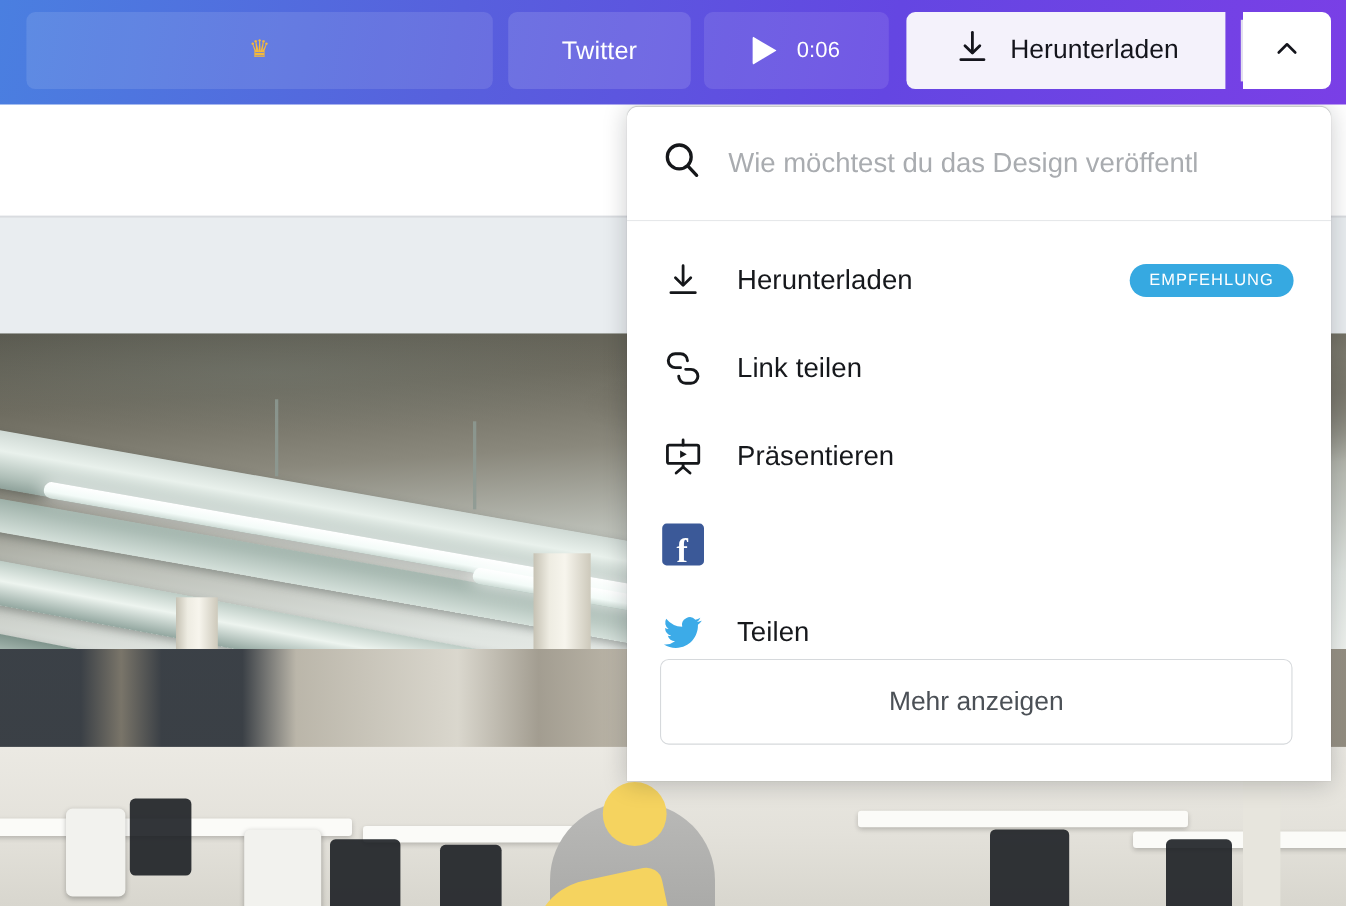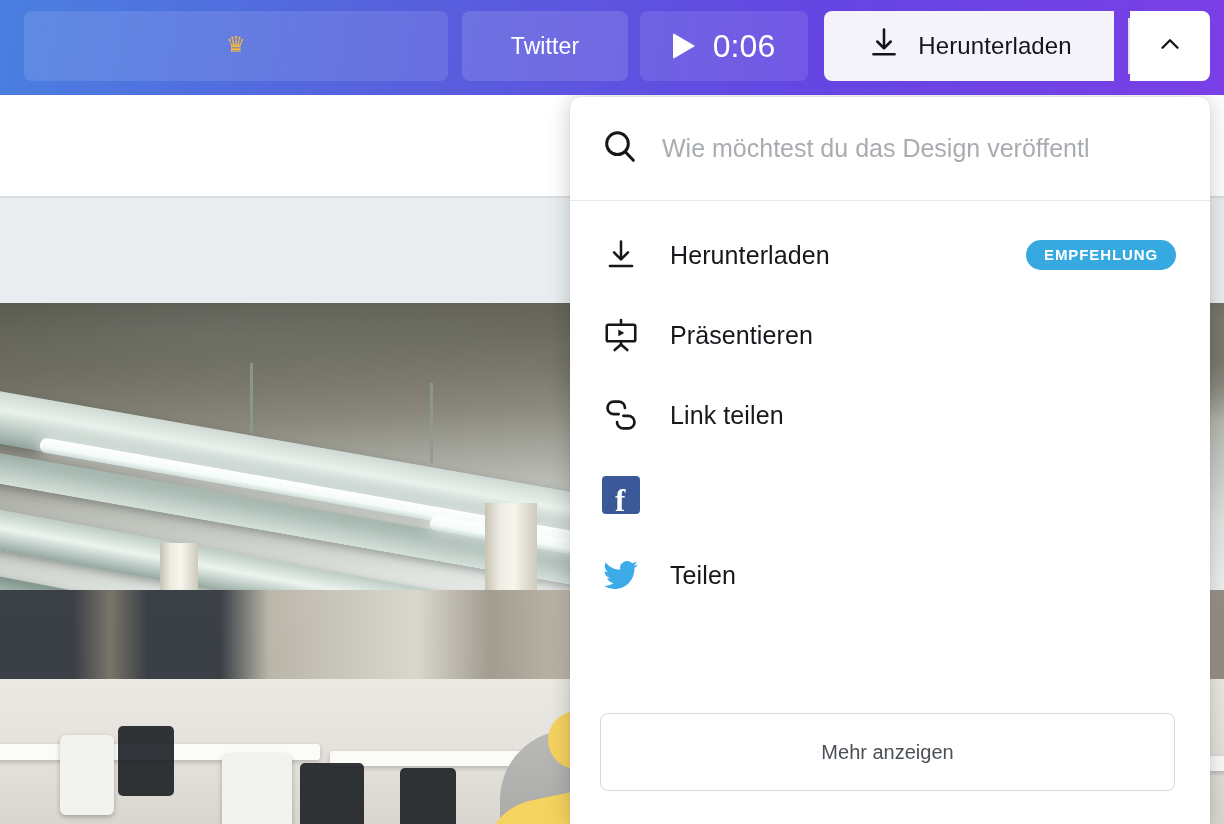--- a/index.html
+++ b/index.html
@@ -77,21 +77,21 @@
     background: rgba(255,255,255,.10);
     gap: 18px;
   }
   .play-tri {
     width: 0; height: 0;
     border-left: 22px solid #ffffff;
     border-top: 13px solid transparent;
     border-bottom: 13px solid transparent;
     border-radius: 2px;
   }
-  .play-time { font-size: 32px; color: #fff; }
+  .play-time { font-size: 20px; color: #fff; }
 
   .tb-download {
     position: absolute;
     left: 824px; top: 11px;
     width: 290px; height: 70px;
     background: #f4f2fb;
     border-radius: 8px 0 0 8px;
     color: #12131a;
     gap: 16px;
   }
@@ -274,21 +274,21 @@
     background: #f5d35f;
     border-radius: 64px 16px 70px 70px;
     transform: rotate(-12deg);
     z-index: 6;
   }
 
   
   .dropdown {
     position: absolute;
     left: 570px; top: 97px;
-    width: 640px; height: 727px;
+    width: 640px; height: 613px;
     background: #ffffff;
     border-radius: 10px 10px 0 0;
     box-shadow: 0 2px 22px rgba(14,19,24,.22), 0 0 1px rgba(14,19,24,.25);
     z-index: 30;
     overflow: hidden;
   }
 
   .dd-search {
     position: relative;
     height: 104px;
@@ -331,41 +331,41 @@
     font-size: 25px;
     color: #16181c;
     letter-spacing: .1px;
   }
   .dd-badge {
     position: absolute;
     right: 34px;
     background: #36a9e1;
     color: #ffffff;
     font-size: 15px;
-    font-weight: bold;
+    font-weight: normal;
     letter-spacing: .9px;
     padding: 7px 18px 8px;
     border-radius: 20px;
     line-height: 1;
   }
 
   .dd-more {
     position: absolute;
     left: 30px; bottom: 33px;
     width: 575px; height: 78px;
     border: 1px solid #d6d9dc;
     border-radius: 8px;
     background: #ffffff;
     display: flex;
     align-items: center;
     justify-content: center;
     cursor: pointer;
   }
   .dd-more span {
-    font-size: 20px;
+    font-size: 24px;
     color: #4b5056;
   }
 
   
   .fb-sq {
     width: 38px; height: 38px;
     background: #3b5998;
     border-radius: 4px;
     display: flex;
     align-items: flex-end;
@@ -495,47 +495,47 @@
       <div class="dd-item">
         <span class="dd-icon">
           <svg width="38" height="38" viewBox="0 0 24 24" fill="none" stroke="#15171a" stroke-width="1.6" stroke-linecap="round" stroke-linejoin="round">
             <path d="M12 3.5v11"></path>
               <path d="M7.6 10.4l4.4 4.4 4.4-4.4"></path>
               <path d="M5 19h14"></path>
           </svg>
         </span>
         <span class="dd-label">Herunterladen</span>
         <span class="dd-badge">EMPFEHLUNG</span>
+      </div>
+
+      <div class="dd-item">
+        <span class="dd-icon">
+          <svg width="38" height="38" viewBox="0 0 24 24" fill="none" stroke="#15171a" stroke-width="1.7" stroke-linecap="round">
+            <path d="M14.5 7.5a4 4 0 0 0-4-4h-3a4 4 0 0 0 0 8h3"></path>
+            <path d="M9.5 16.5a4 4 0 0 0 4 4h3a4 4 0 0 0 0-8h-3"></path>
+          </svg>
+        </span>
+        <span class="dd-label">Link teilen</span>
       </div>
 
       <div class="dd-item">
         <span class="dd-icon">
           <svg width="38" height="38" viewBox="0 0 24 24" fill="none" stroke="#15171a" stroke-width="1.6" stroke-linecap="round" stroke-linejoin="round">
             <rect x="3" y="5.5" width="18" height="10.5" rx="1"></rect>
             <path d="M12 2.5v3"></path>
             <path d="M12 16v2.5"></path>
               <path d="M8 21.5l4-3.5 4 3.5"></path>
             <path d="M10.3 8.6v4.2l3.8-2.1z" fill="#15171a" stroke="none"></path>
           </svg>
         </span>
         <span class="dd-label">Präsentieren</span>
       </div>
 
       <div class="dd-item">
         <span class="dd-icon">
-          <svg width="38" height="38" viewBox="0 0 24 24" fill="none" stroke="#15171a" stroke-width="1.7" stroke-linecap="round">
-            <path d="M14.5 7.5a4 4 0 0 0-4-4h-3a4 4 0 0 0 0 8h3"></path>
-            <path d="M9.5 16.5a4 4 0 0 0 4 4h3a4 4 0 0 0 0-8h-3"></path>
-          </svg>
-        </span>
-        <span class="dd-label">Link teilen</span>
-      </div>
-
-      <div class="dd-item">
-        <span class="dd-icon">
           <span class="fb-sq">
               <b>f</b>
             </span>
         </span>
       </div>
 
       <div class="dd-item">
         <span class="dd-icon">
           <svg width="38" height="38" viewBox="0 0 24 24" fill="#3cabe8">
             <path d="M22.5 5.3c-.8.36-1.66.6-2.56.71a4.46 4.46 0 0 0 1.96-2.46 8.9 8.9 0 0 1-2.83 1.08 4.45 4.45 0 0 0-7.58 4.06A12.63 12.63 0 0 1 2.3 4.05a4.45 4.45 0 0 0 1.38 5.94 4.4 4.4 0 0 1-2.02-.56v.06a4.45 4.45 0 0 0 3.57 4.36 4.5 4.5 0 0 1-2.01.08 4.46 4.46 0 0 0 4.16 3.09A8.94 8.94 0 0 1 1 18.84a12.6 12.6 0 0 0 6.83 2c8.2 0 12.68-6.79 12.68-12.68l-.01-.58a9.05 9.05 0 0 0 2.22-2.3z"></path>

